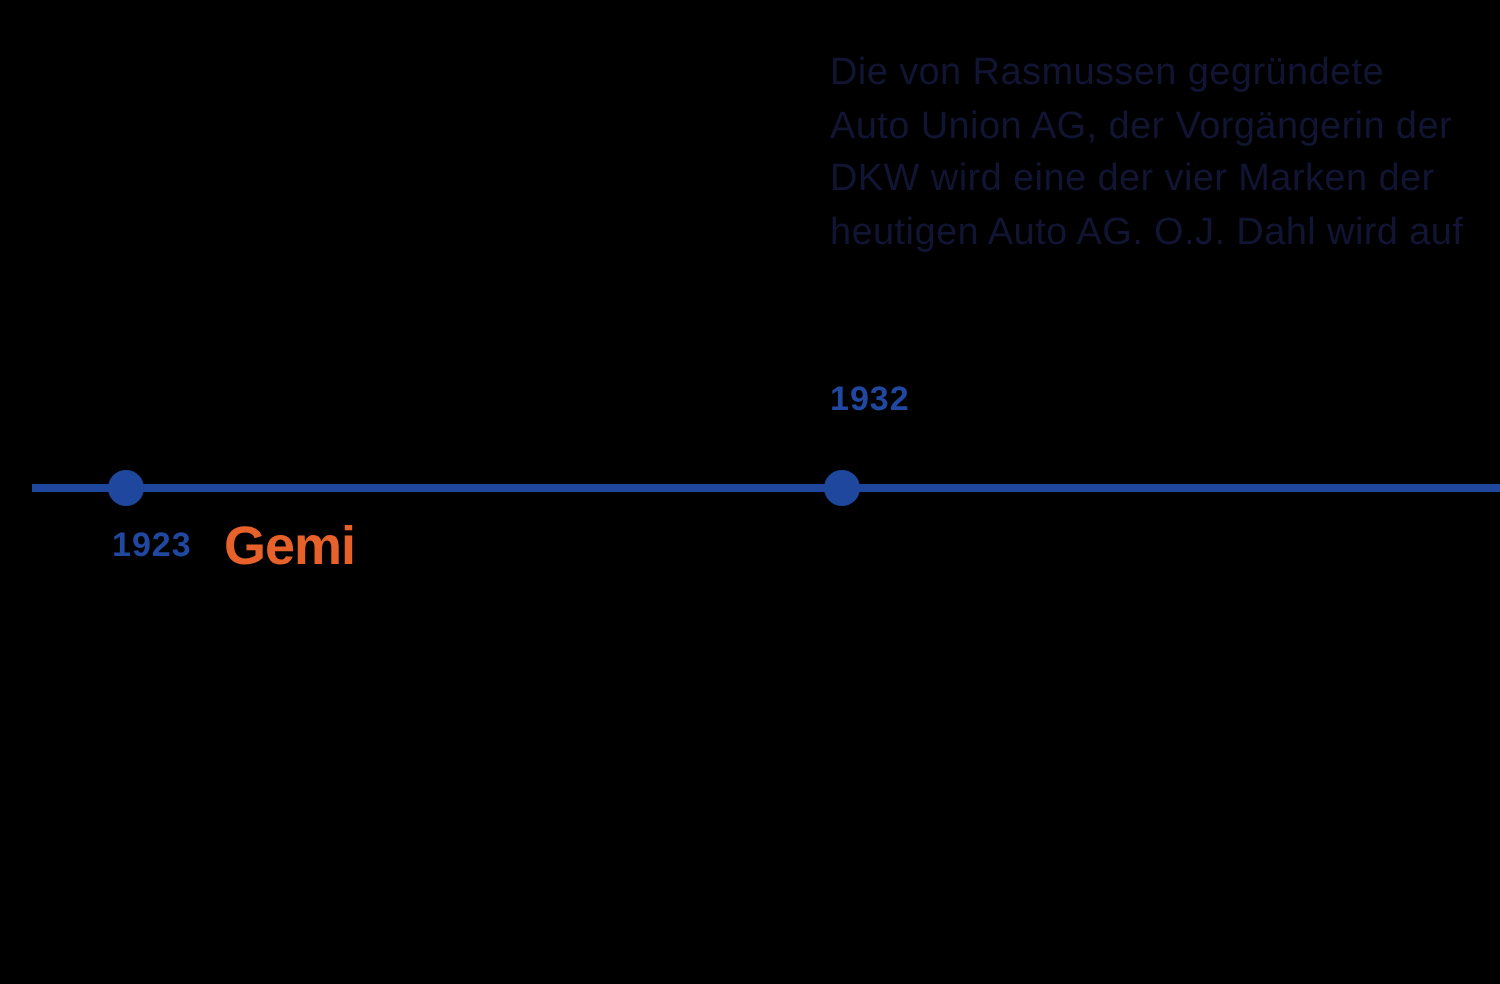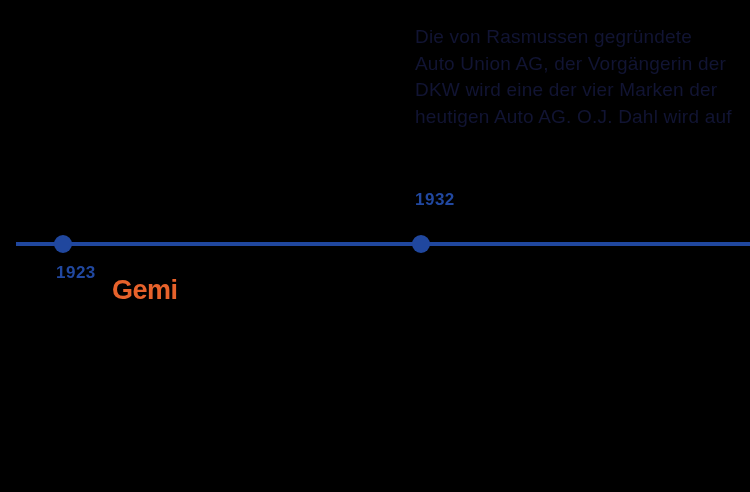--- a/index.html
+++ b/index.html
@@ -65,21 +65,20 @@
   .year-1932 { left: 399px; top: 190px; }
   .year-1926 { left: 40px;  top: 263px; }
   .logo {
     position: absolute;
     left: 96px;
     top: 258px;
     font-size: 27px;
     font-weight: 700;
     color: var(--logo-orange, #E7622B);
     letter-spacing: -0.5px;
-    margin-top: 17px;
   }
 </style>
 </head>
 <body>
 
 <div class="canvas">
 
   <p class="description">
     <span class="line">Die von Rasmussen gegründete</span>
     <span class="line">Auto Union AG, der Vorgängerin der</span>

